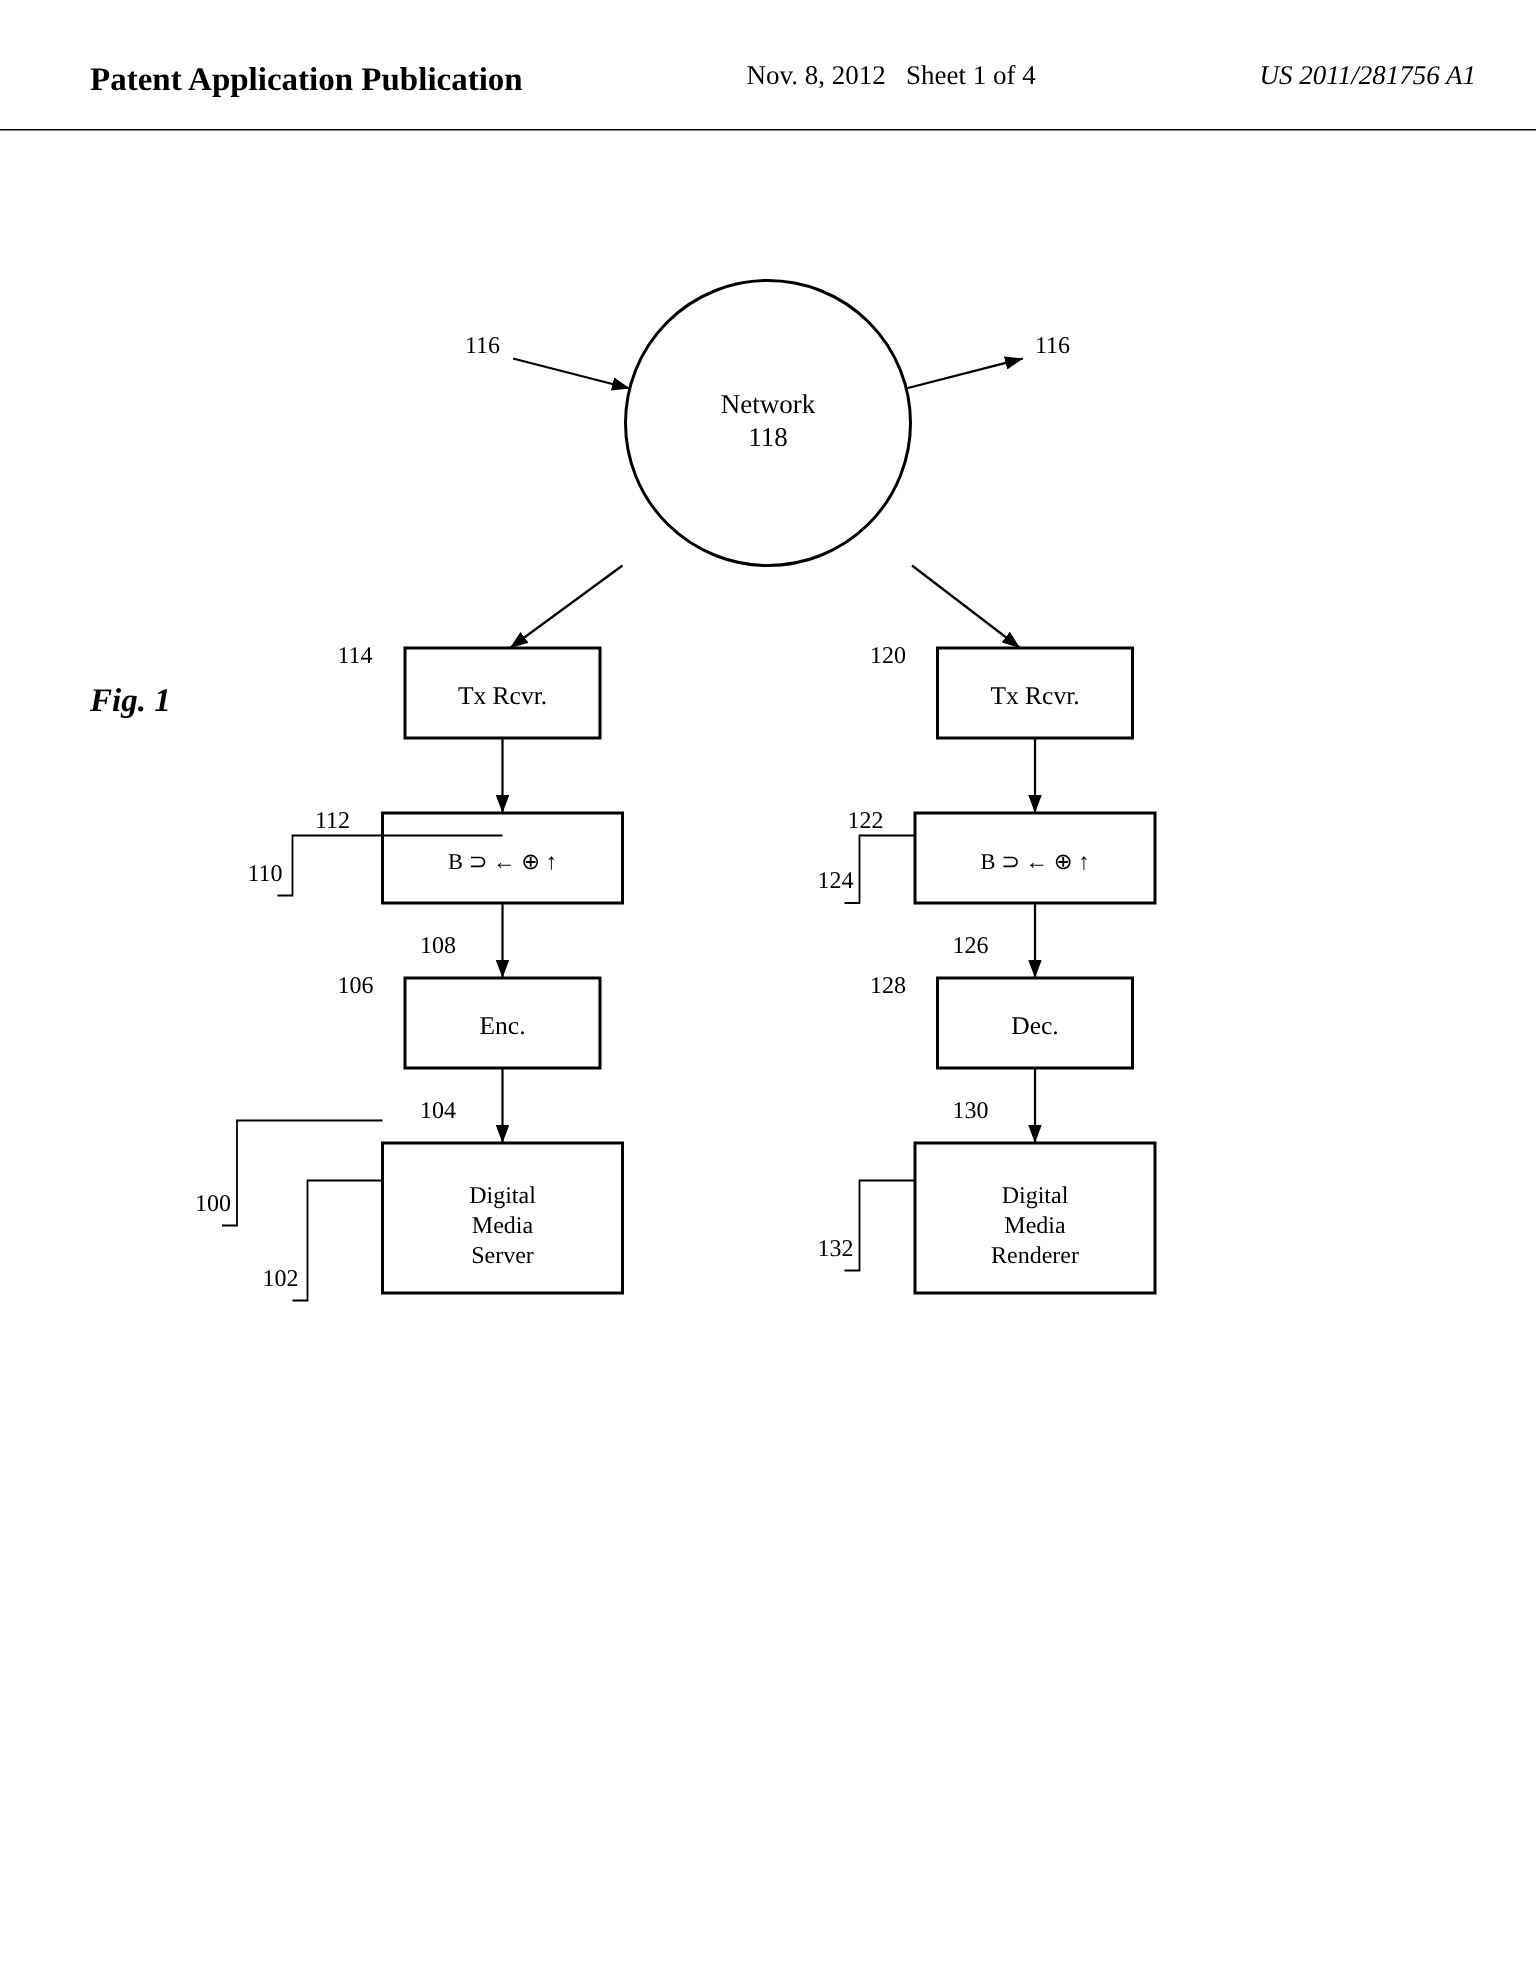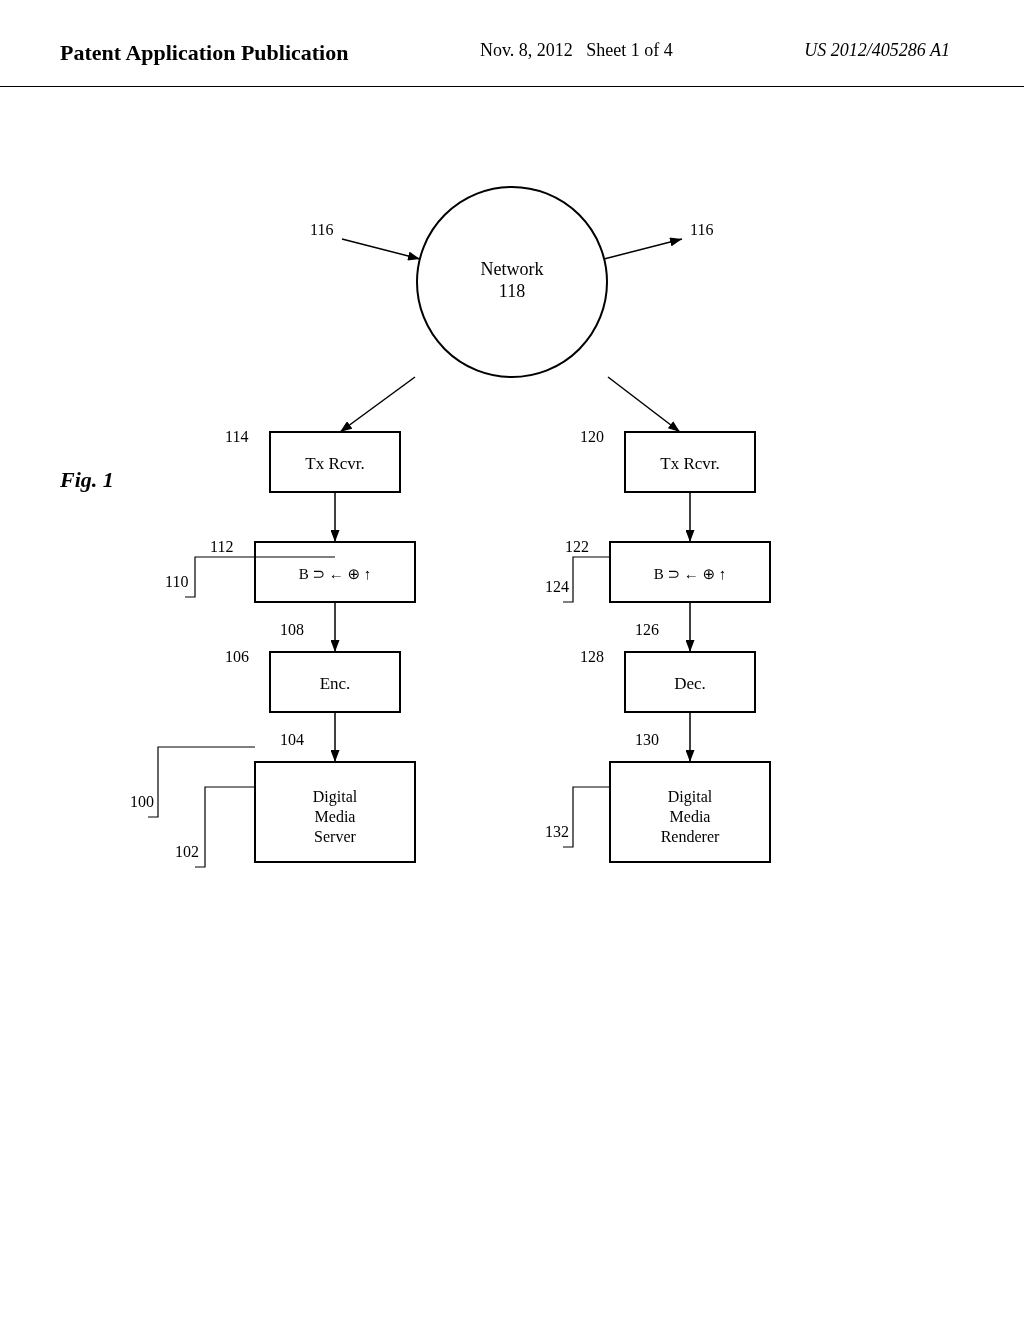--- a/index.html
+++ b/index.html
@@ -8,21 +8,21 @@
       font-family: 'Times New Roman', Times, serif;
       width: 1024px;
       height: 1320px;
       position: relative;
       overflow: hidden;
     }
     .header {
       display: flex;
       justify-content: space-between;
       align-items: flex-start;
-      padding: 40px 74px 20px 60px;
+      padding: 40px 40px 20px 60px;
       border-bottom: 1px solid #000;
     }
     .header-left {
       font-size: 22px;
       font-weight: bold;
       max-width: 350px;
     }
     .header-center {
       font-size: 18px;
       text-align: left;
@@ -39,36 +39,36 @@
     svg.diagram {
       position: absolute;
       top: 0;
       left: 0;
       width: 100%;
       height: 100%;
     }
     .fig-label {
       position: absolute;
       left: 60px;
-      top: 380px;
+      top: 367px;
       font-size: 22px;
       font-weight: bold;
       font-style: italic;
     }
   </style>
 </head>
 <body>
 
 <div class="header">
   <div class="header-left">Patent Application Publication</div>
   <div class="header-center">
     <span>Nov. 8, 2012</span>&nbsp;&nbsp;
     <span>Sheet 1 of 4</span>
   </div>
-  <div class="header-right">US 2012/405286 A1</div>
+  <div class="header-right">US 2011/281756 A1</div>
 </div>
 
 <div class="diagram-area">
   <div class="fig-label">Fig. 1</div>
 
   <svg class="diagram" viewBox="0 0 1024 1180" xmlns="http://www.w3.org/2000/svg">
 
     <defs>
       <marker id="arrowhead" markerWidth="8" markerHeight="6" refX="8" refY="3" orient="auto">
         <polygon points="0 0, 8 3, 0 6" fill="#000"></polygon>

